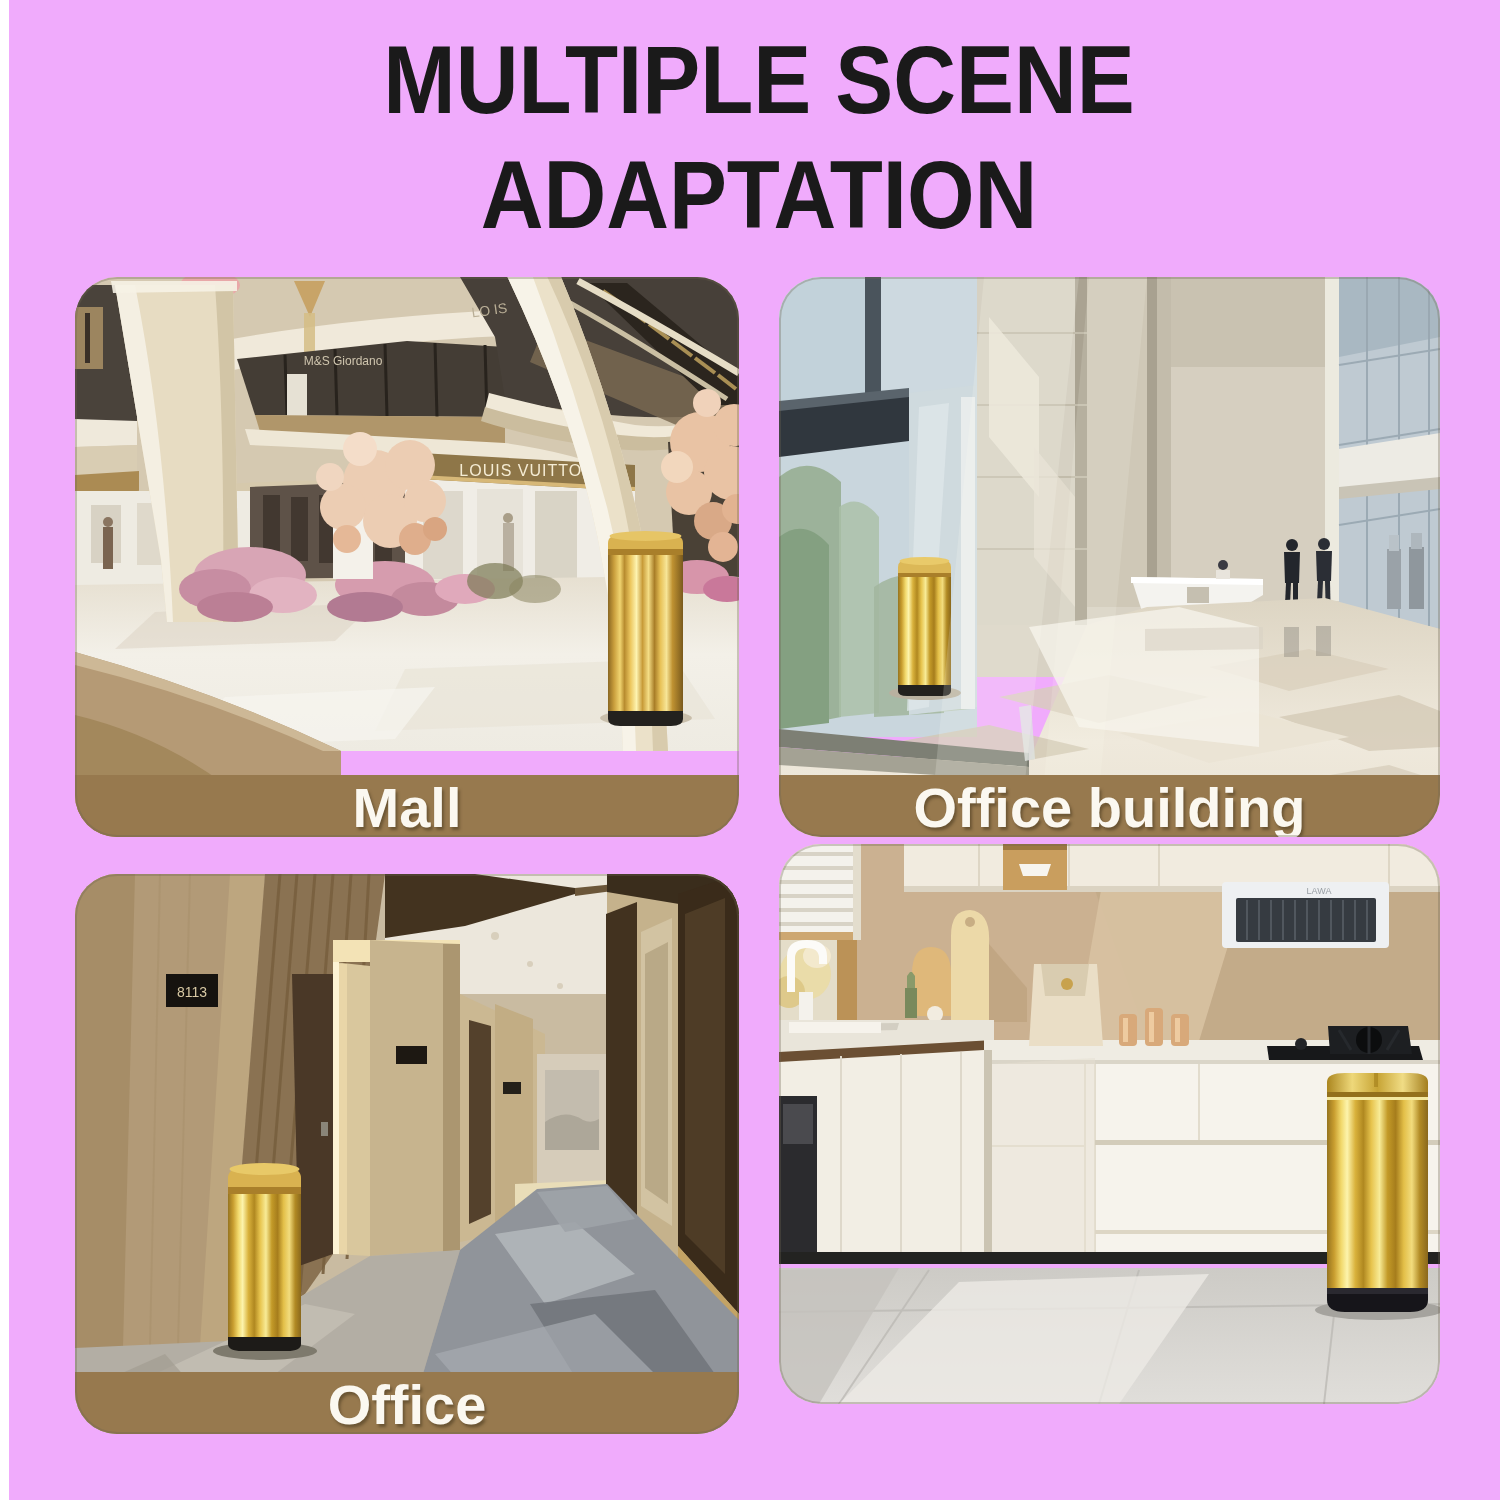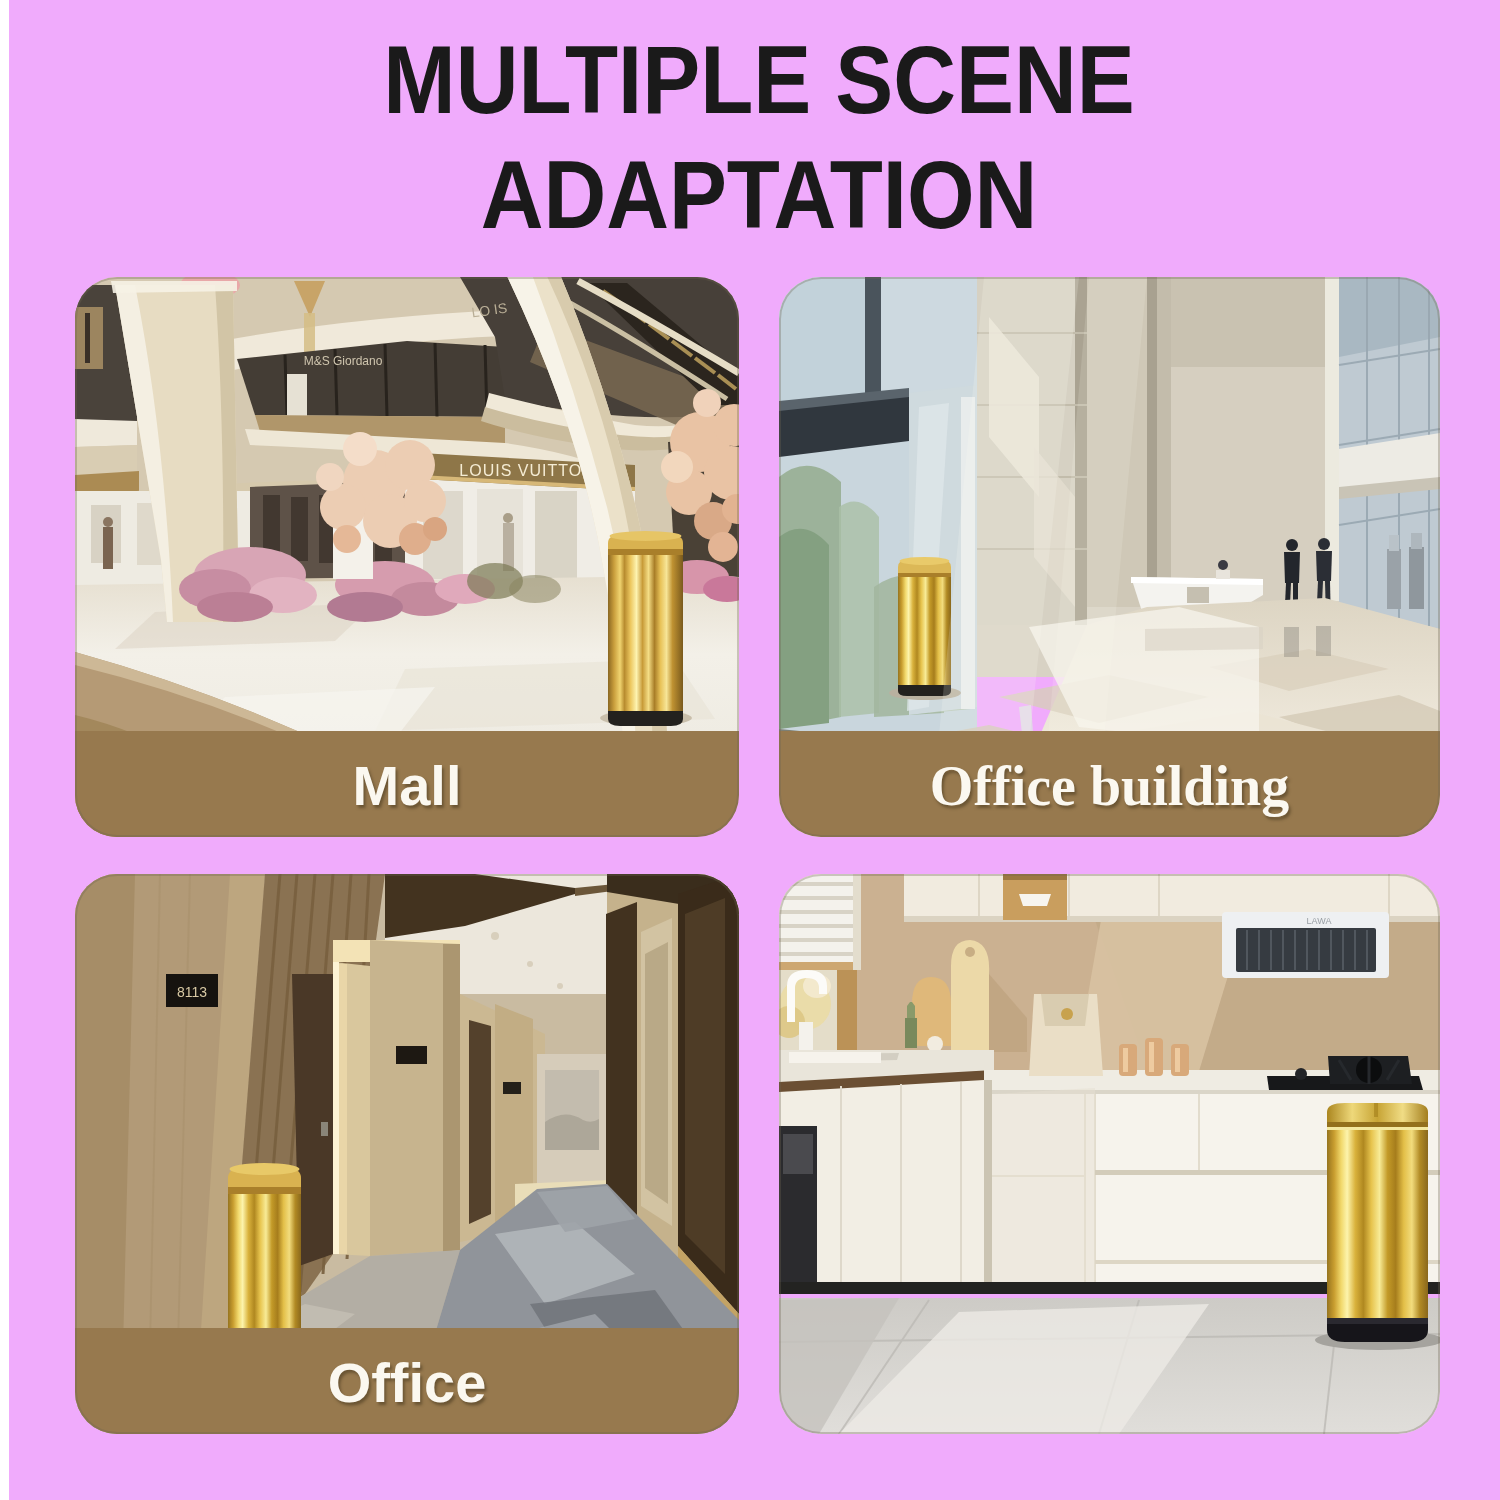--- a/index.html
+++ b/index.html
@@ -1,20 +1,20 @@
 <!DOCTYPE html>
 <html><head>
 <meta charset="utf-8">
 <style>
   html,body{margin:0;padding:0;background:#ffffff;}
   #page{position:relative;width:1500px;height:1500px;background:#f0abfc;overflow:hidden;font-family:"Liberation Sans",sans-serif;margin-left:9px;}
   .card{position:absolute;border-radius:42px;overflow:hidden;}
   .card::after{content:'';position:absolute;left:0;top:0;right:0;bottom:0;border-radius:42px;box-shadow:inset 0 0 0 2px rgba(110,100,80,.32);}
   .card svg{display:block;}
-  .cap{position:absolute;left:0;right:0;bottom:0;height:106px;background:#97794e;display:flex;align-items:center;justify-content:center;padding-top:4px;box-sizing:border-box;}
+  .cap{position:absolute;left:0;right:0;bottom:0;height:62px;background:#97794e;display:flex;align-items:center;justify-content:center;padding-top:4px;box-sizing:border-box;}
   .cap span{color:#fbf8f0;font-weight:bold;font-size:56px;line-height:1;text-shadow:2px 3px 3px rgba(70,55,30,.55);}
   #title{position:absolute;left:0;top:22px;width:1500px;text-align:center;color:#1a1a1a;font-weight:bold;font-size:96px;line-height:1.2;letter-spacing:0;transform:scaleX(0.905);transform-origin:750px 50%;}
 </style>
 </head>
 <body>
 <div id="page">
 
   <div id="title">MULTIPLE SCENE<br>ADAPTATION</div>
 
   <div class="card" id="card-mall" style="left:66px;top:277px;width:664px;height:560px;">
@@ -209,21 +209,21 @@
       <path d="M0,375 Q140,414 266,474 L266,560 L0,560 Z" fill="#b59a75"></path>
       <path d="M0,438 Q100,462 178,530 L178,560 L0,560 Z" fill="#a3885c"></path>
       <path d="M0,375 Q140,414 266,474 L248,474 Q130,420 0,388 Z" fill="#cdb896"></path>
     </svg>
 
     <div class="cap">
         <span>Mall</span>
       </div>
   </div>
 
-  <div class="card" id="card-office" style="left:770px;top:277px;width:661px;height:560px;font-family:Liberation Serif, serif;">
+  <div class="card" id="card-office" style="left:770px;top:277px;width:661px;height:560px;">
     <svg width="661" height="560" viewBox="0 0 661 560">
       <defs>
         <linearGradient id="ogold" x1="0" y1="0" x2="1" y2="0">
           <stop offset="0" stop-color="#96741f"></stop>
             <stop offset=".07" stop-color="#c89d2f"></stop>
           <stop offset=".14" stop-color="#f1d86b"></stop>
             <stop offset=".2" stop-color="#fdf4ac"></stop>
           <stop offset=".28" stop-color="#d9b23c"></stop>
             <stop offset=".36" stop-color="#b08820"></stop>
           <stop offset=".44" stop-color="#e7c44e"></stop>
@@ -498,21 +498,21 @@
       <ellipse cx="189.5" cy="295" rx="35" ry="6" fill="#e8c968"></ellipse>
 
       <path d="M153,463 L226,463 L226,470 Q226,477 212,477 L167,477 Q153,477 153,470 Z" fill="#1d1b18"></path>
     </svg>
 
     <div class="cap">
         <span>Office</span>
       </div>
   </div>
 
-  <div class="card" id="card-kitchen" style="left:770px;top:874px;width:661px;height:560px;">
+  <div class="card" id="card-kitchen" style="left:770px;top:844px;width:661px;height:560px;">
     <svg width="661" height="560" viewBox="0 0 661 560">
       <defs>
         <linearGradient id="kgold" x1="0" y1="0" x2="1" y2="0">
           <stop offset="0" stop-color="#96741f"></stop>
             <stop offset=".07" stop-color="#c89d2f"></stop>
           <stop offset=".14" stop-color="#f1d86b"></stop>
             <stop offset=".2" stop-color="#fdf4ac"></stop>
           <stop offset=".28" stop-color="#d9b23c"></stop>
             <stop offset=".36" stop-color="#b08820"></stop>
           <stop offset=".44" stop-color="#e7c44e"></stop>

